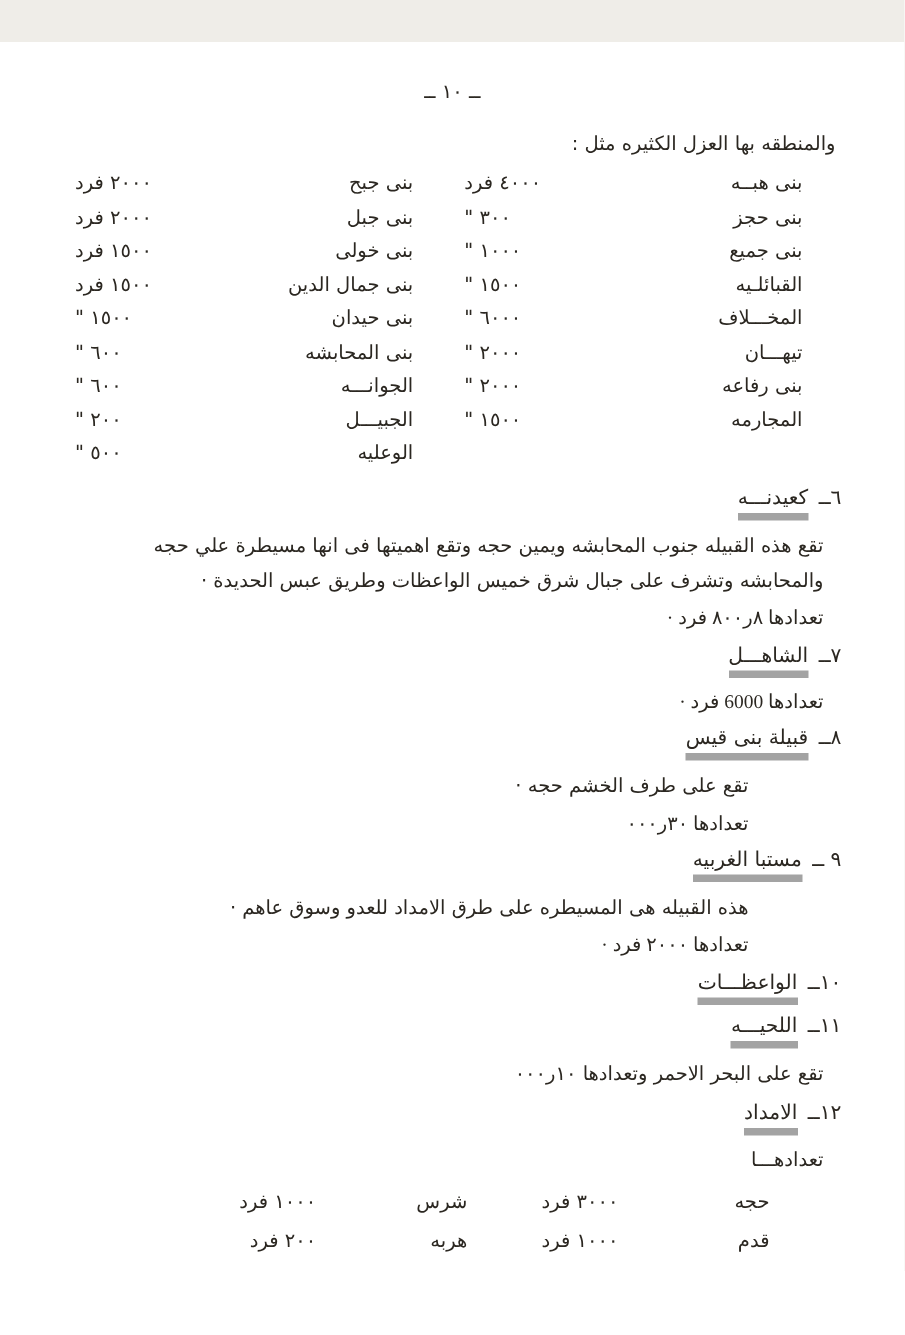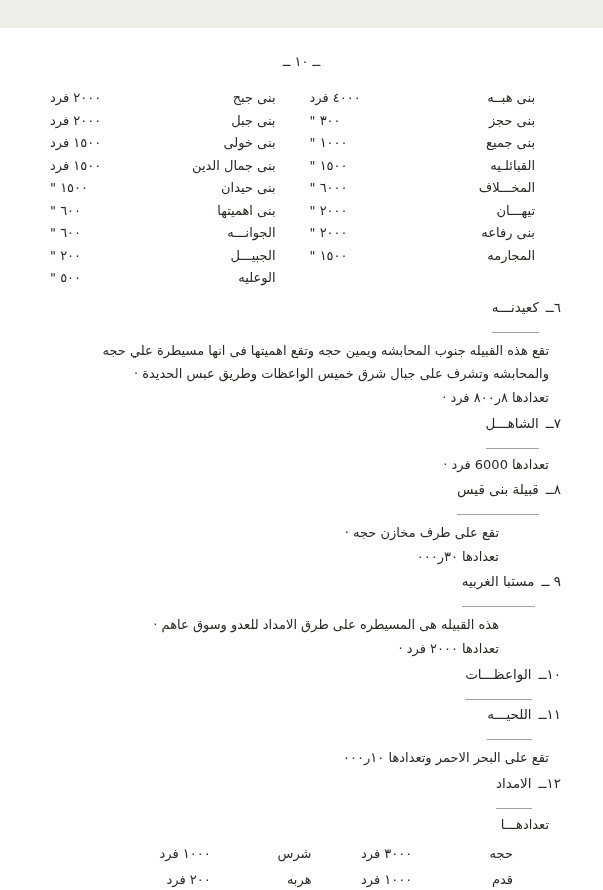--- a/index.html
+++ b/index.html
@@ -50,33 +50,34 @@
   .tribe-count { white-space: nowrap; }
   .section { margin-bottom: 6px; }
   .section-header {
     display: flex;
     align-items: baseline;
     gap: 7px;
     font-size: 13.5px;
     margin-bottom: 6px;
   }
   .section-title {
-    border-bottom: 1px solid #a3a3a3;
-    padding-bottom: 17px;
+    border-bottom: 5px solid #a3a3a3;
+    padding-bottom: 2px;
   }
   .section-body {
     font-size: 13px;
     line-height: 1.8;
     margin: 0 12px 2px 26px;
     text-align: right;
   }
   .section-count {
     font-size: 13px;
     line-height: 1.6;
     margin: 2px 12px 4px 0;
+    font-family: Liberation Serif, serif;
   }
   .section.indent .section-body,
   .section.indent .section-count {
     margin-right: 62px;
   }
   .bottom-table {
     display: flex;
     flex-direction: column;
     gap: 11px;
     margin: 10px 48px 0 68px;
@@ -85,20 +86,21 @@
   .bt-row { display: flex; }
   .bt-cell { flex: 1; white-space: nowrap; }
 </style>
 </head>
 <body>
 
 <div class="page">
 
   <div class="page-number">ــ ١٠ ــ</div>
 
+  <div class="intro">والمنطقه بها العزل الكثيره مثل :</div>
 
   <div class="tribe-table">
     <div class="tribe-col">
       <div class="tribe-row">
         <span class="tribe-name">بنى هبــه</span>
         <span class="tribe-count">٤٠٠٠ فرد</span>
       </div>
       <div class="tribe-row">
         <span class="tribe-name">بنى حجز</span>
         <span class="tribe-count">٣٠٠ "</span>
@@ -143,21 +145,21 @@
       </div>
       <div class="tribe-row">
         <span class="tribe-name">بنى جمال الدين</span>
         <span class="tribe-count">١٥٠٠ فرد</span>
       </div>
       <div class="tribe-row">
         <span class="tribe-name">بنى حيدان</span>
         <span class="tribe-count">١٥٠٠ "</span>
       </div>
       <div class="tribe-row">
-        <span class="tribe-name">بنى اهميتها</span>
+        <span class="tribe-name">بنى المحابشه</span>
         <span class="tribe-count">٦٠٠ "</span>
       </div>
       <div class="tribe-row">
         <span class="tribe-name">الجوانـــه</span>
         <span class="tribe-count">٦٠٠ "</span>
       </div>
       <div class="tribe-row">
         <span class="tribe-name">الجبيـــل</span>
         <span class="tribe-count">٢٠٠ "</span>
       </div>
@@ -183,21 +185,21 @@
       <span class="section-title">الشاهـــل</span>
     </div>
     <p class="section-count">تعدادها 6000 فرد ·</p>
   </section>
 
   <section class="section indent">
     <div class="section-header">
       <span class="section-number">٨ــ</span>
       <span class="section-title">قبيلة بنى قيس</span>
     </div>
-    <p class="section-body">تقع على طرف مخازن حجه ·</p>
+    <p class="section-body">تقع على طرف الخشم حجه ·</p>
     <p class="section-count">تعدادها ٣٠ر٠٠٠</p>
   </section>
 
   <section class="section indent">
     <div class="section-header">
       <span class="section-number">٩ ــ</span>
       <span class="section-title">مستبا الغربيه</span>
     </div>
     <p class="section-body">هذه القبيله هى المسيطره على طرق الامداد للعدو وسوق عاهم ·</p>
     <p class="section-count">تعدادها ٢٠٠٠ فرد ·</p>

